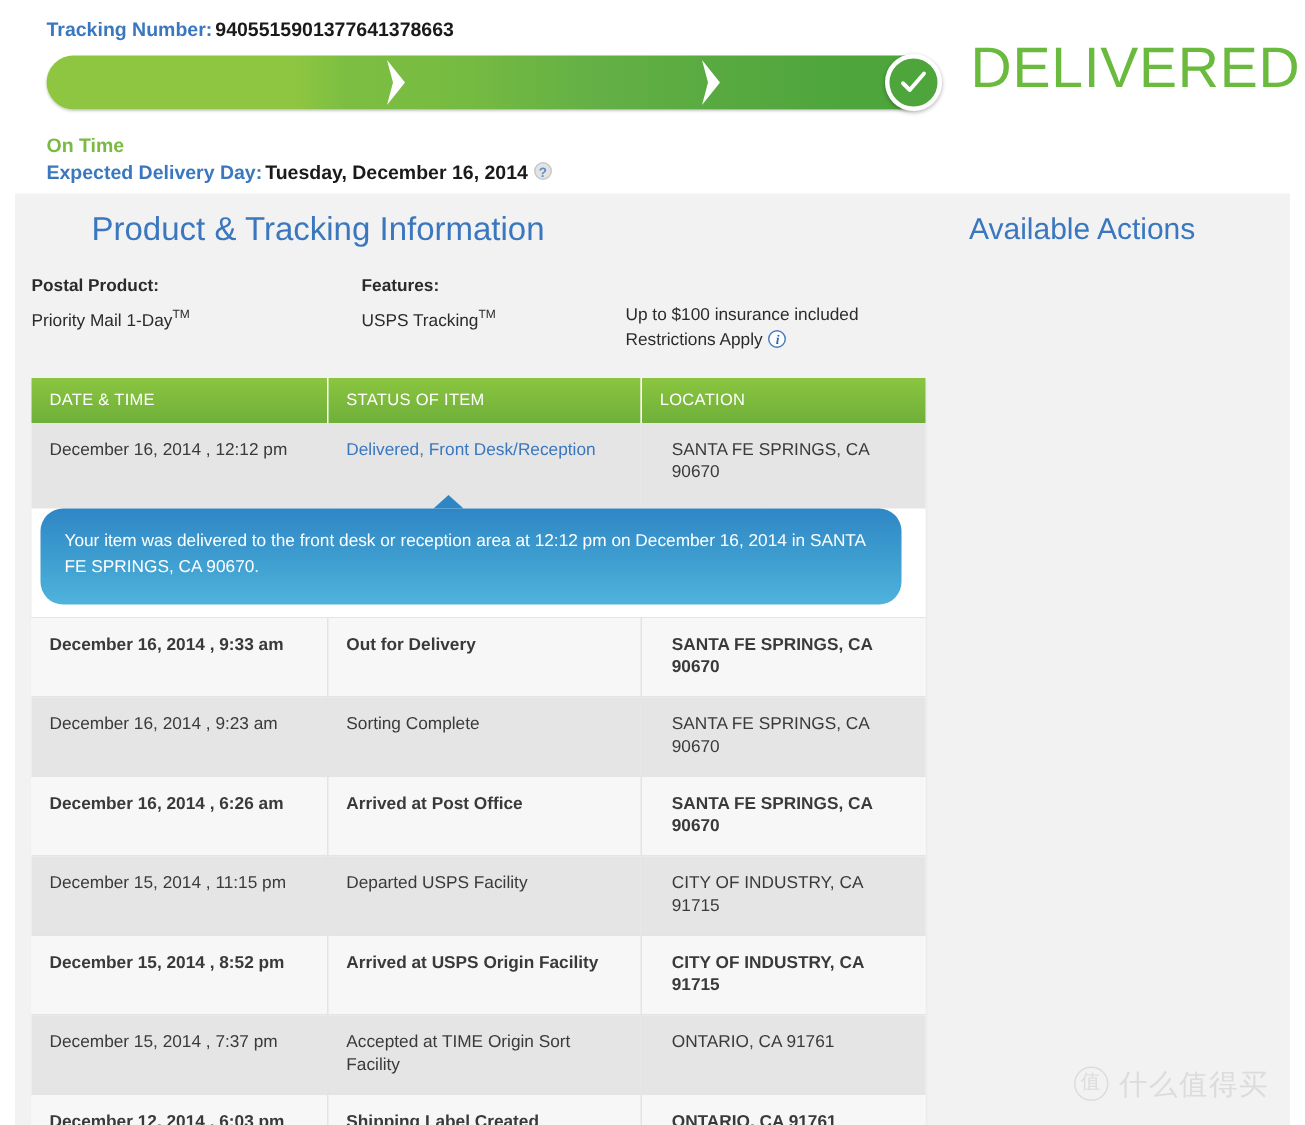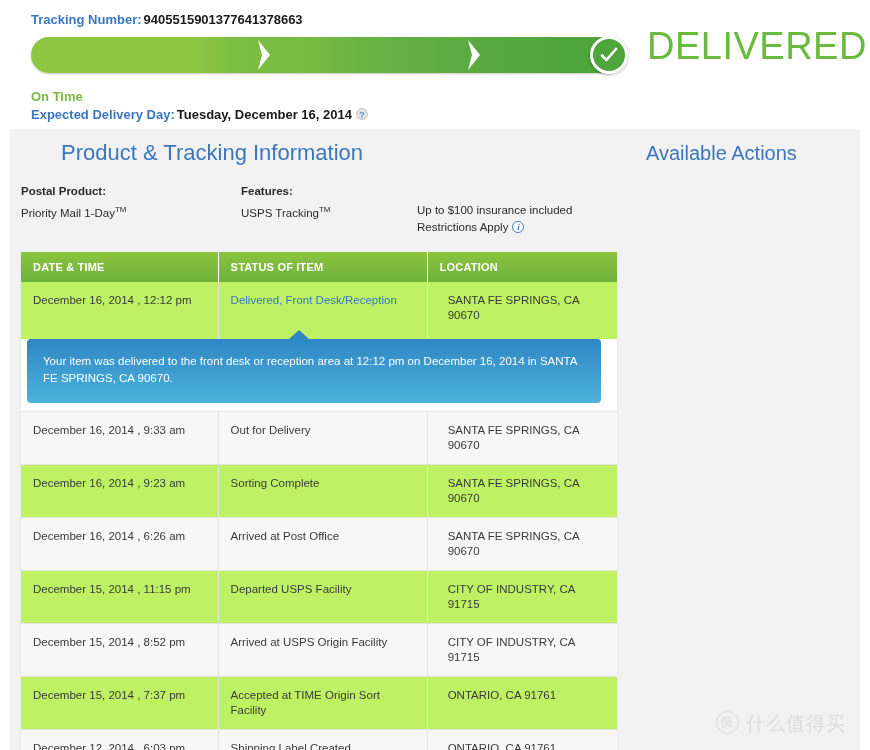--- a/index.html
+++ b/index.html
@@ -232,59 +232,59 @@
     width: 596px;
     border-collapse: collapse;
     background: #ffffff;
     font-size: 11.5px;
     box-shadow: 0 1px 2px rgba(0,0,0,0.10);
   }
   .track-table th {
     background: linear-gradient(to bottom, #8bc540 0%, #6fb03a 100%);
     color: #ffffff;
     font-size: 11px;
-    font-weight: bold;
+    font-weight: normal;
     letter-spacing: 0.2px;
     text-align: left;
     padding: 9px 10px 9px 12px;
     border-right: 1px solid #ffffff;
     text-transform: uppercase;
   }
   .track-table th:last-child { border-right: none; }
   .track-table td {
     padding: 11px 10px 11px 12px;
     vertical-align: top;
     color: #3a3a3a;
     line-height: 15px;
     border-right: 1px solid #e4e4e4;
     border-bottom: 1px solid #e4e4e4;
   }
   .track-table td:last-child { border-right: none; padding-left: 20px; }
   .col-date { width: 200px; }
   .col-status { width: 208px; }
   .col-loc { width: 188px; }
 
-  tr.row-alt td { background: #f7f7f7; }
-  tr.row-plain td { background: #bef264; }
+  tr.row-alt td { background: #f7f7f7; font-weight: bold; }
+  tr.row-plain td { background: #e5e5e5; }
   td.status-link { color: #3a77bf; }
   tr.first-row td { border-bottom: none; padding-bottom: 16px; }
 
   
   .callout-cell {
     padding: 0 !important;
     border-right: none !important;
     border-bottom: 1px solid #e4e4e4 !important;
     background: #ffffff !important;
     position: relative;
   }
   .callout {
     position: relative;
     margin: 0 16px 8px 6px;
     background: linear-gradient(to bottom, #2f86c5 0%, #3f9fd0 55%, #4fb3dc 100%);
-    border-radius: 4px;
+    border-radius: 15px;
     color: #ffffff;
     font-size: 11.5px;
     line-height: 17px;
     padding: 14px 16px 16px 16px;
   }
   .callout-arrow {
     position: absolute;
     left: 262px;
     top: -9px;
     width: 0;

